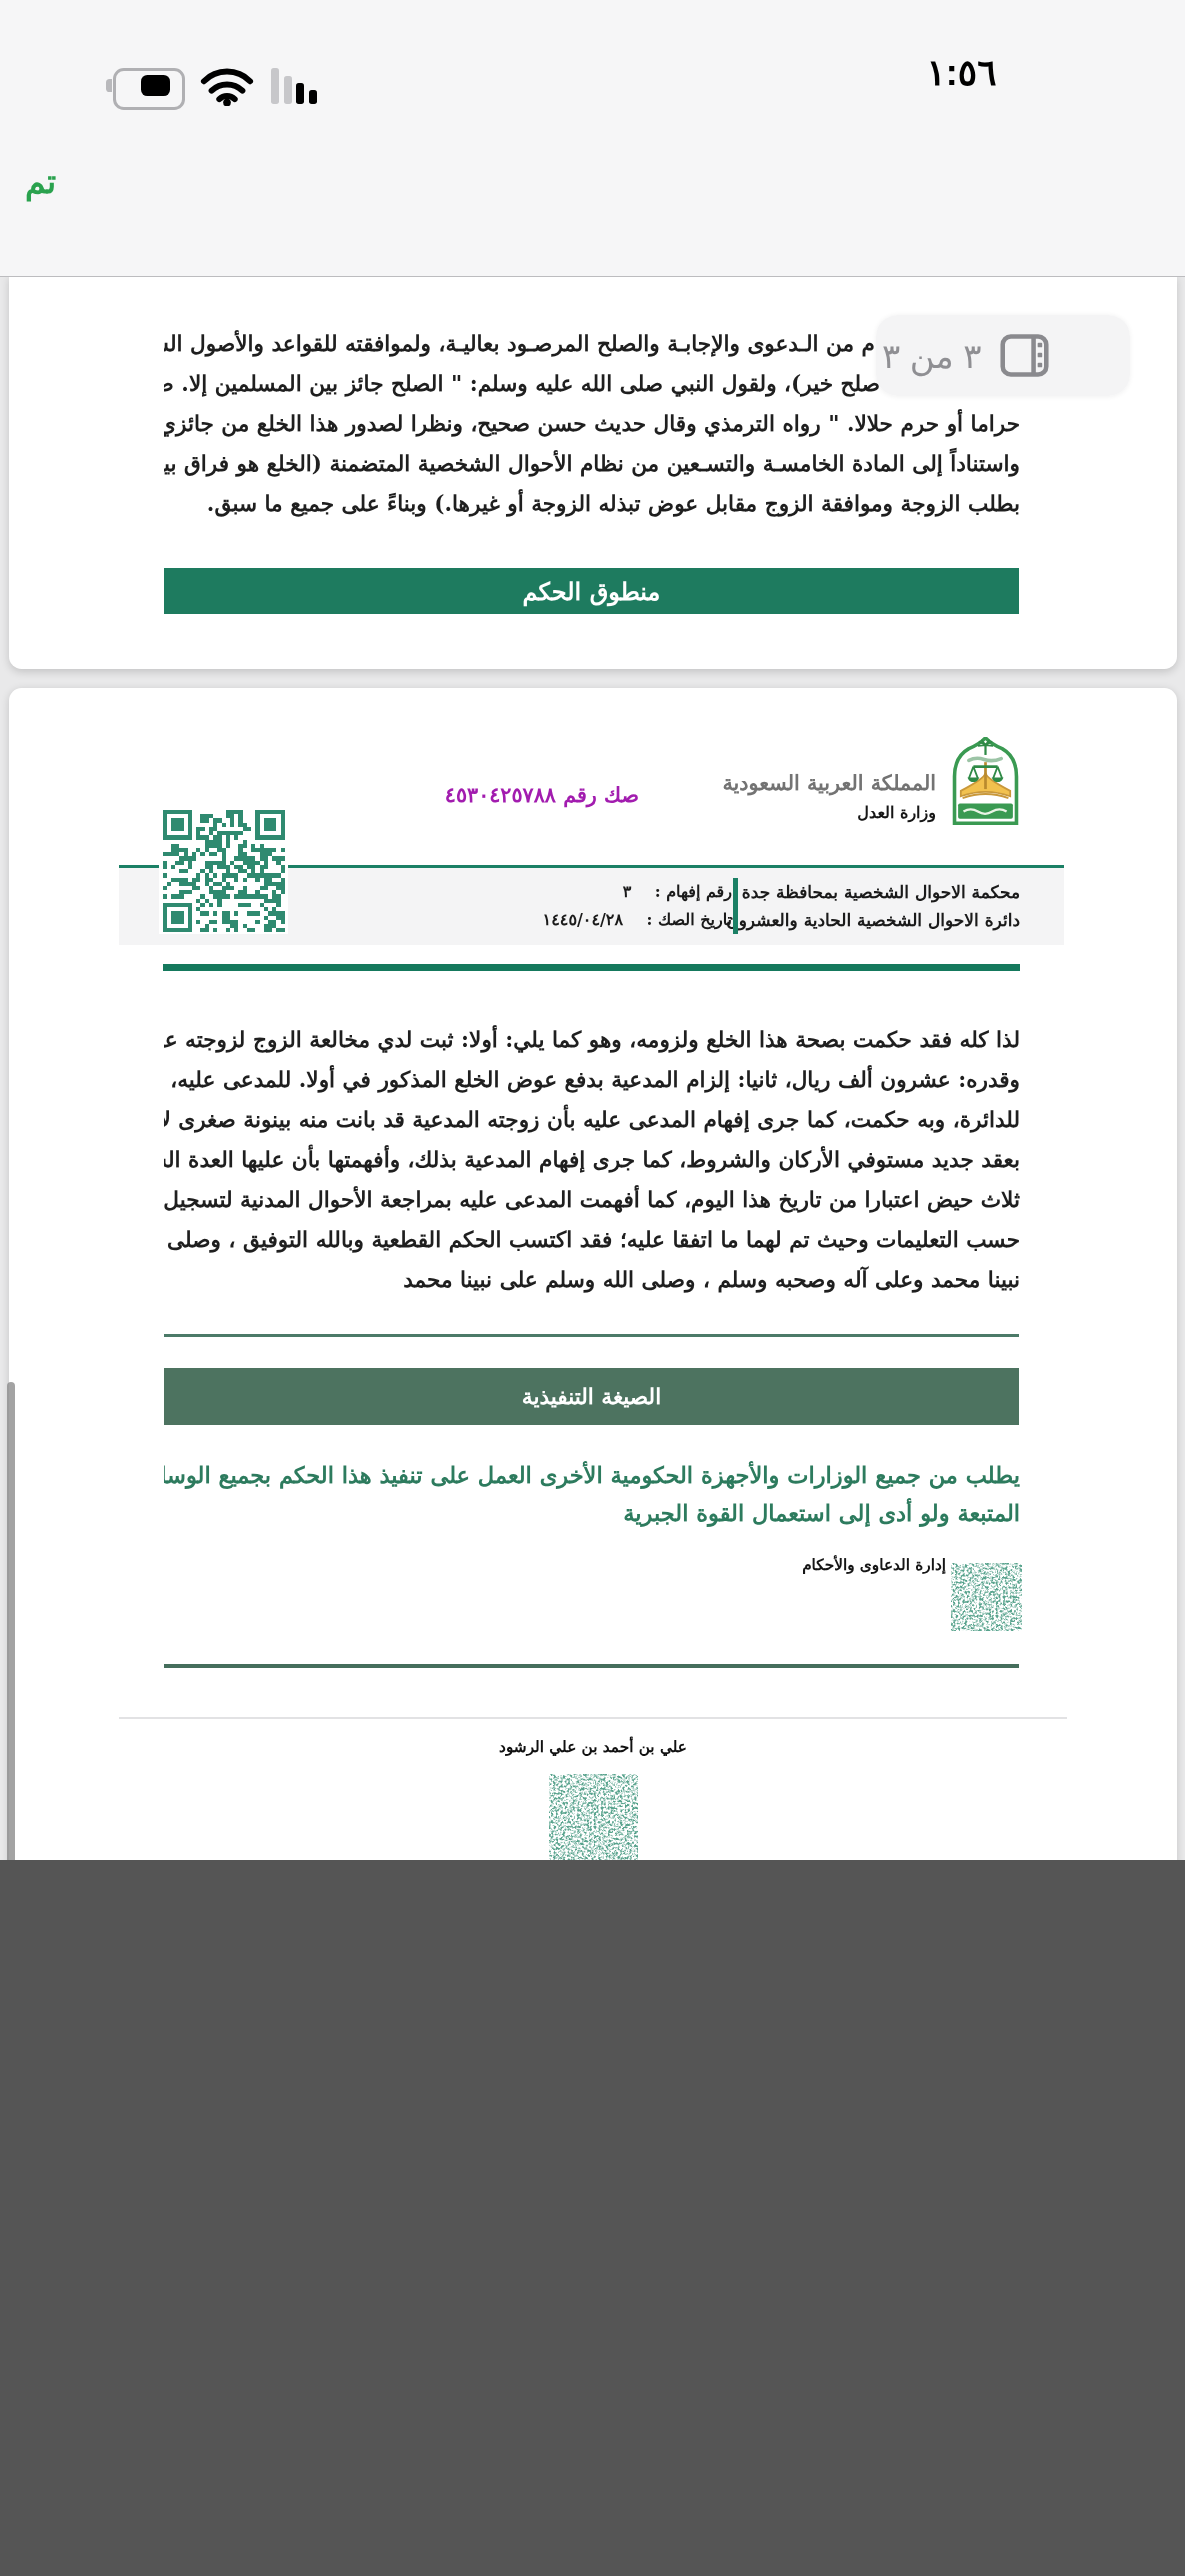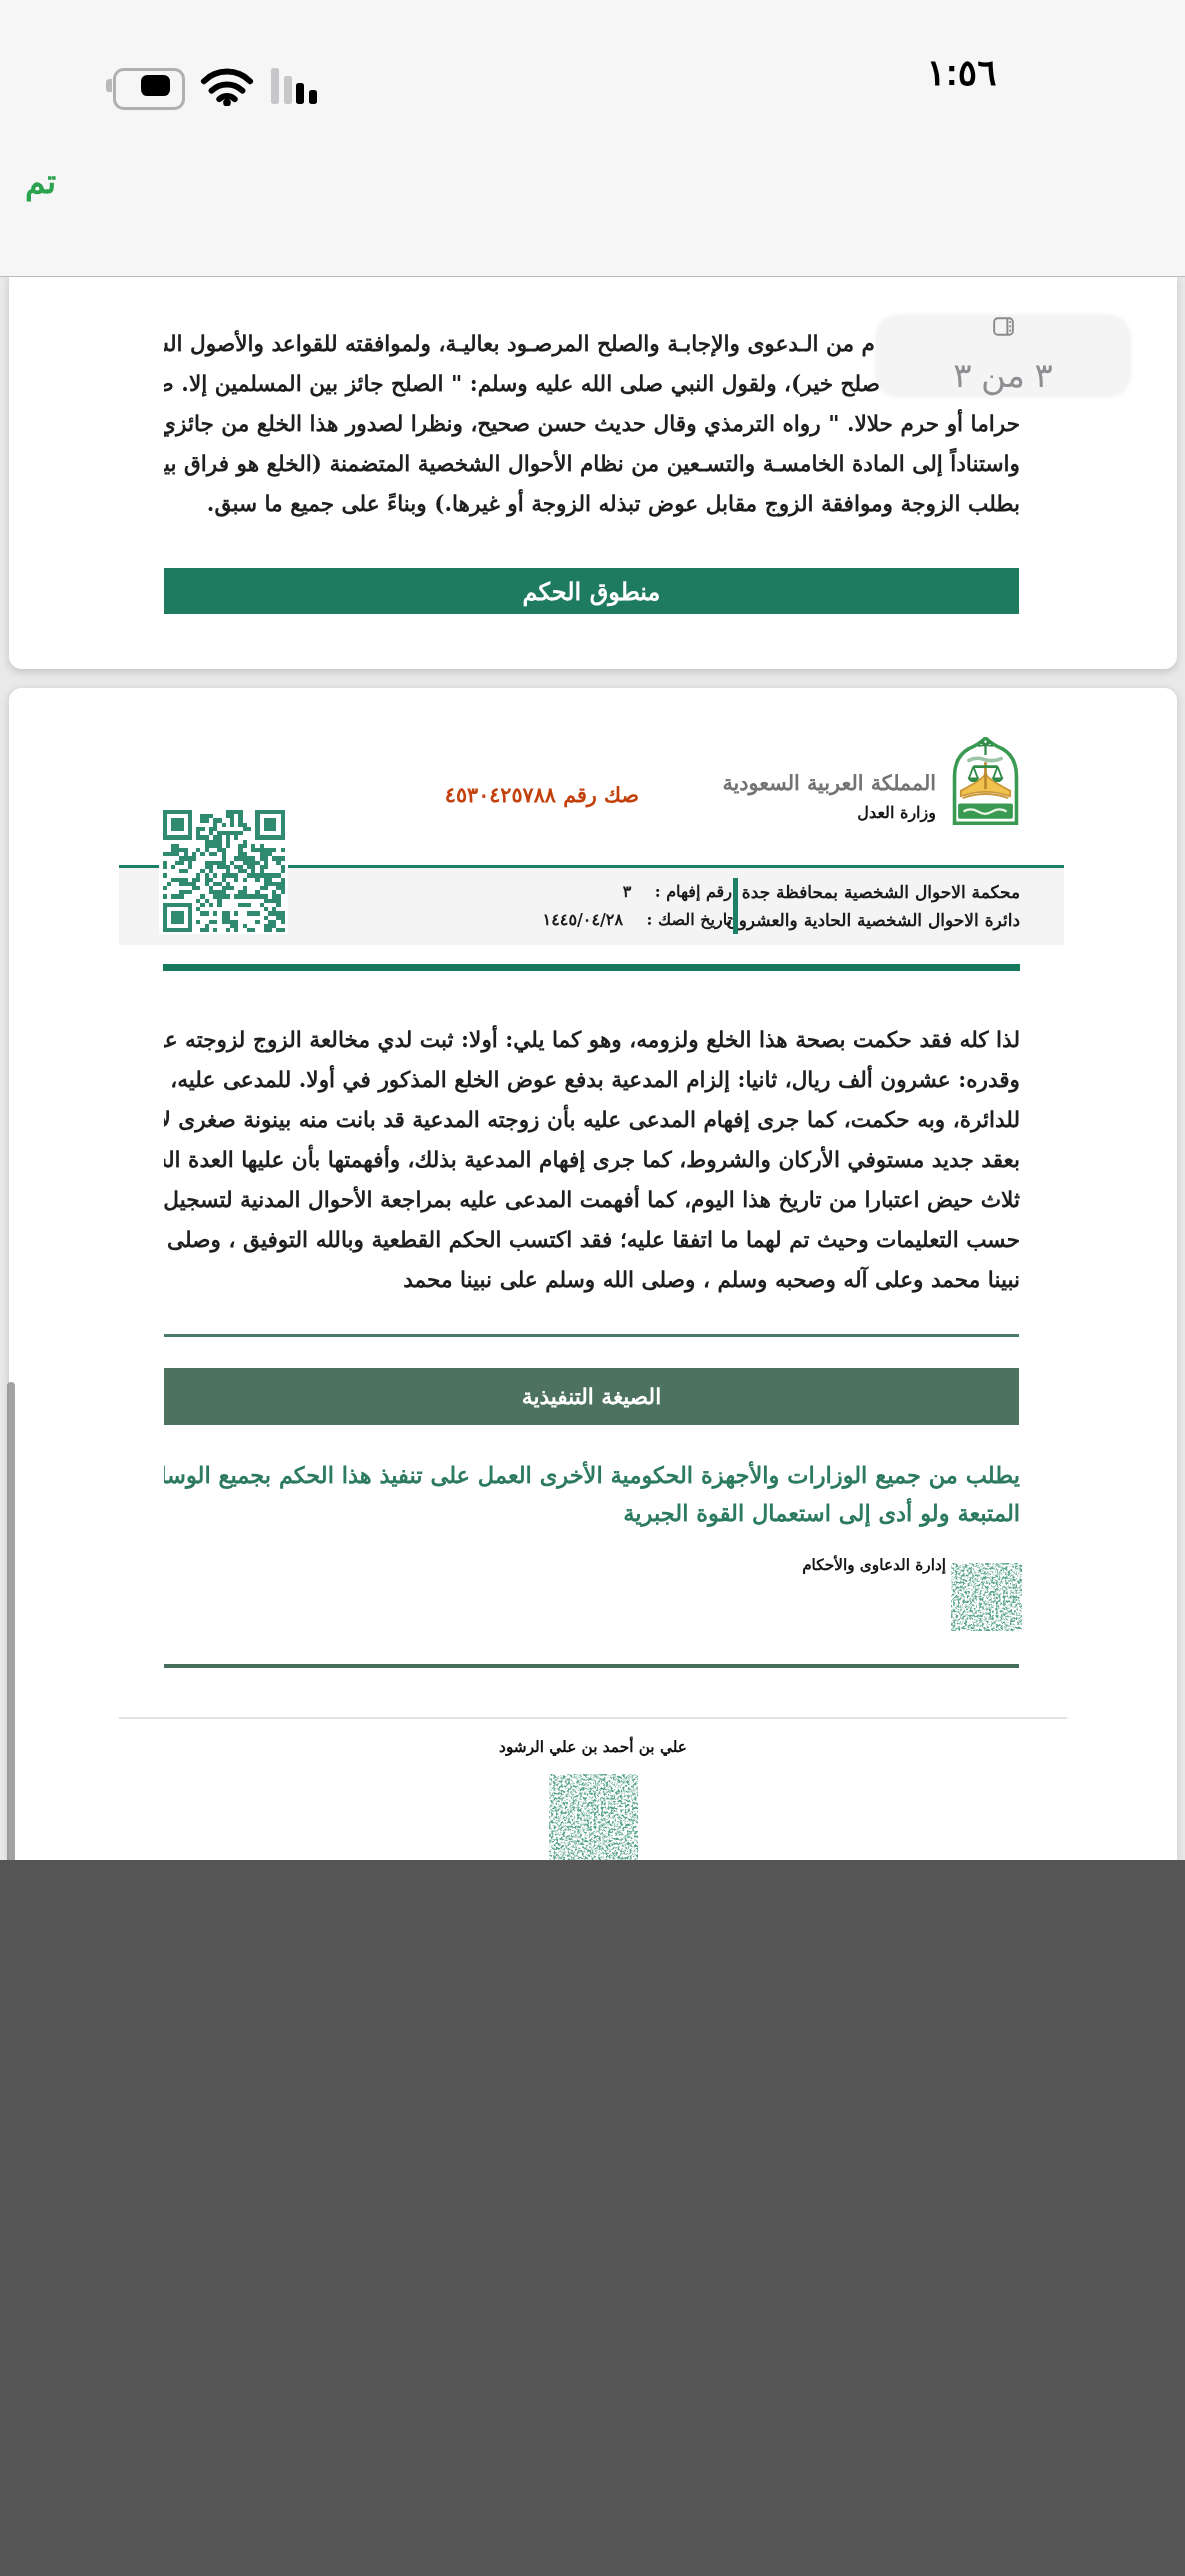--- a/index.html
+++ b/index.html
@@ -37,21 +37,21 @@
   .lastline{text-align:right;white-space:nowrap;overflow:hidden;}
   .banner{position:absolute;left:155px;width:855px;display:flex;align-items:center;justify-content:center;
           color:#fff;font-family:"DejaVu Serif",serif;font-weight:700;}
   .verdictBanner{top:292px;height:46px;background:#1e7b5f;font-size:24px;}
   
   .logo{position:absolute;left:940px;top:49px;width:73px;height:88px;}
   .kingdom{position:absolute;right:241px;top:83px;font-size:20.7px;font-weight:700;color:#737373;
            font-family:"DejaVu Serif",serif;white-space:nowrap;}
   .ministry{position:absolute;right:241px;top:115px;font-size:16px;font-weight:700;color:#161616;
             font-family:"DejaVu Serif",serif;letter-spacing:6.3px;white-space:nowrap;}
-  .deedNo{position:absolute;right:538px;top:95px;font-size:20.7px;font-weight:700;color:#c2410c;
+  .deedNo{position:absolute;right:538px;top:95px;font-size:20.7px;font-weight:700;color:#a21caf;
           font-family:"DejaVu Serif",serif;white-space:nowrap;}
   .hline{position:absolute;left:110px;top:177px;width:945px;height:2.7px;background:#1b8065;}
   .band{position:absolute;left:110px;top:180px;width:945px;height:77px;background:#f4f4f5;}
   .courtCol{position:absolute;right:157px;top:190px;text-align:right;font-size:17px;font-weight:700;
             color:#1a1a1a;line-height:28px;font-family:"DejaVu Serif",serif;}
   .vdiv{position:absolute;left:724px;top:190px;width:4.5px;height:56px;background:#1b8065;}
   .metaCol{position:absolute;right:445px;top:190px;font-size:16px;line-height:28px;
            font-family:"DejaVu Serif",serif;color:#1a1a1a;text-align:right;}
   .metaCol .lbl{font-weight:700;}
   .metaCol .val{margin-right:23.4px;font-weight:700;}
@@ -68,21 +68,21 @@
   .stamp2{left:540px;top:1086px;width:89px;height:88px;}
   .stampLabel{position:absolute;right:231px;top:868px;font-size:15.3px;font-weight:700;color:#161616;
               font-family:"DejaVu Serif",serif;white-space:nowrap;}
   .line2{position:absolute;left:155px;top:976px;width:855px;height:3.6px;background:#456e5c;}
   .grayline{position:absolute;left:110px;top:1029px;width:948px;height:1.8px;background:#e2e2e4;}
   .sigBlock{position:absolute;left:0;top:1049px;width:1168px;text-align:center;font-size:15.3px;
             font-weight:700;line-height:20.7px;color:#111;font-family:"DejaVu Serif",serif;}
   
   .pageInd{position:absolute;left:876px;top:39px;width:254px;height:81px;border-radius:21.6px;
            background:rgba(243,243,244,.93);box-shadow:0 0.9px 5.4px rgba(0,0,0,.06);display:flex;
-           direction:rtl;align-items:center;justify-content:flex-end;gap:18px;border:none;cursor:pointer;flex-direction:column;}
+           direction:rtl;align-items:center;justify-content:flex-end;gap:18px;border:none;cursor:pointer;}
   .pageInd span{font-size:34px;color:#8f8f93;}
   .vscroll{position:absolute;left:7.2px;top:1106px;width:8px;height:961px;border-radius:4.5px;
            background:rgba(140,140,140,.8);}
   
   .toolbar{position:absolute;left:0;top:2351px;width:1186px;height:225px;background:#fafafa;
            border-top:1.8px solid #d9d9db;box-sizing:border-box;}
   .tbtn{position:absolute;top:41px;width:81px;height:81px;background:none;border:none;padding:0;
         display:flex;align-items:center;justify-content:center;cursor:pointer;}
   .homebar{position:absolute;left:382px;top:190px;width:419px;height:13.5px;border-radius:7.2px;background:#000;}
 </style>

